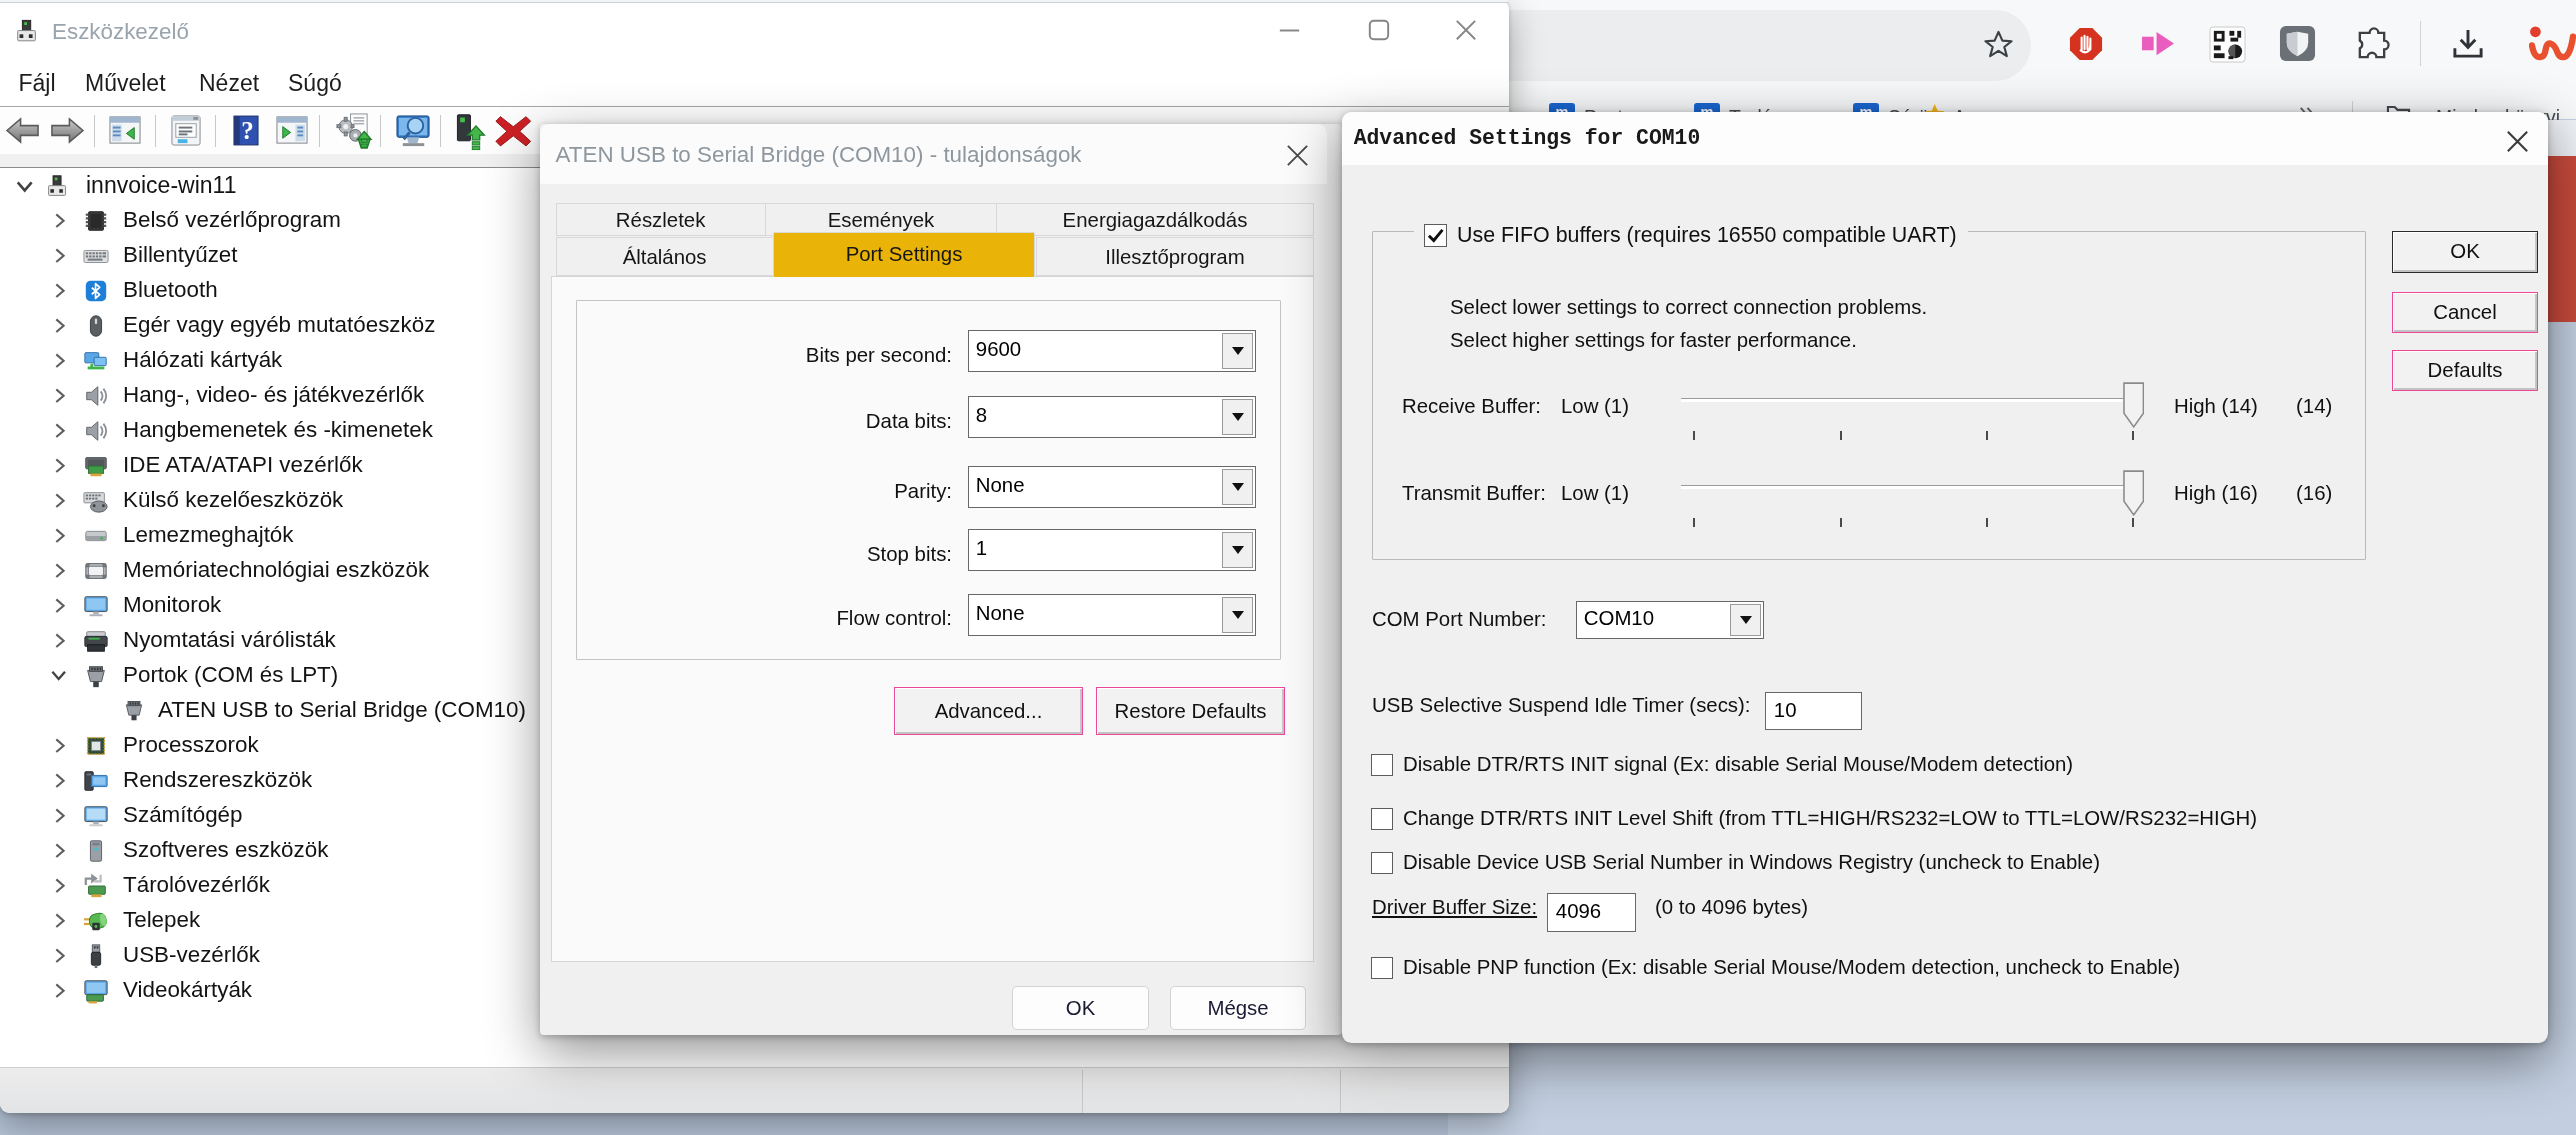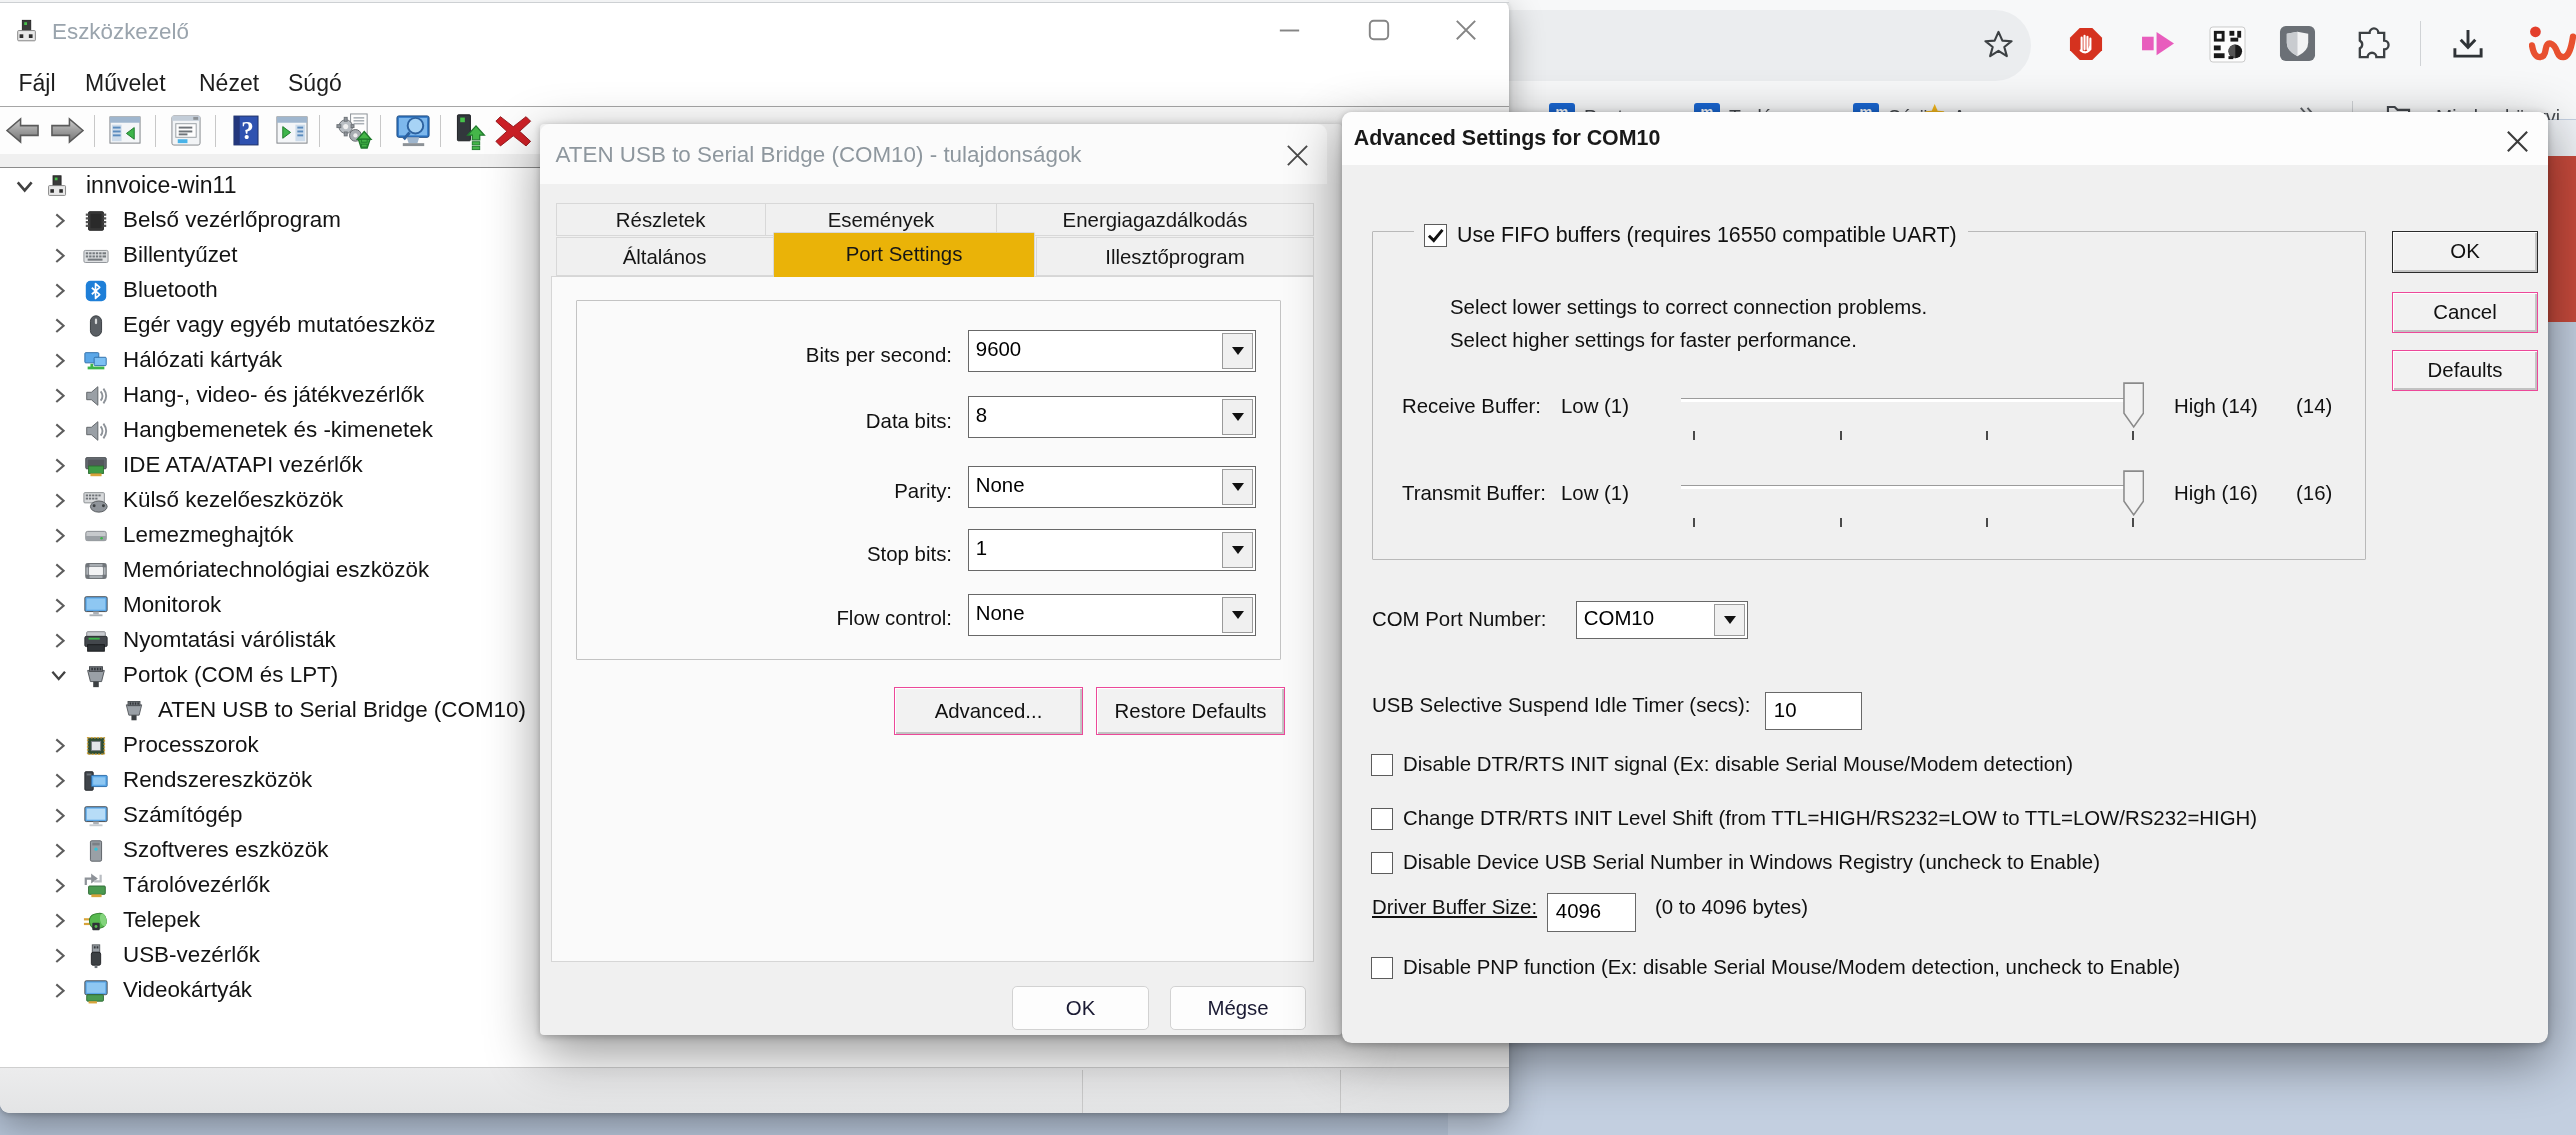--- a/index.html
+++ b/index.html
@@ -44,21 +44,21 @@
   .combo { position:absolute; width:288px; height:42px; background:#fff; border:1.9px solid #686868; font-size:20.4px; color:#000; }
   .combo .val { position:absolute; left:6.8px; top:6.8px; }
   .combo .cbtn { position:absolute; right:1.9px; top:1.9px; bottom:1.9px; width:31px; background:#f0f0f0; border:1px solid #9a9a9a; }
   .combo .arr { position:absolute; right:10.7px; top:15.6px; width:0; height:0; border-left:6.8px solid transparent; border-right:6.8px solid transparent; border-top:8.7px solid #111; }
   .btnclassic { position:absolute; background:#f2f2f2; border:1px solid #ec4899; box-shadow: inset 1px 1px 0 #ffffff, inset -1.9px -1.9px 0 #c2c2c2; font-size:20.4px; color:#111; text-align:center; }
   .btn11 { position:absolute; background:#fdfdfd; border:1px solid #d2d2d2; border-radius:4.9px; font-size:20.4px; color:#1a1a33; text-align:center; }
 
   
   #adv { position:absolute; left:1342px; top:112px; width:1206px; height:931px; background:#f0f0f0; border-radius:9.7px; box-shadow: 0 17.5px 53px rgba(0,0,0,0.45), 0 1.9px 7.8px rgba(0,0,0,0.25); }
   #adv .atitle { position:absolute; left:0; top:0; width:100%; height:53px; background:#fdfdfd; border-radius:9.7px 9.7px 0 0; }
-  #adv .atitletext { position:absolute; left:11.7px; top:13.6px; font-size:21.4px; font-weight:bold; color:#191919; }
+  #adv .atitletext { position:absolute; left:11.7px; top:13.6px; font-size:21.4px; font-weight:bold; color:#191919;font-family:Liberation Mono, monospace; }
   .checkbox { position:absolute; width:23px; height:23px; background:#fff; border:1.9px solid #5c5c5c; }
   .checkbox svg { position:absolute; left:1px; top:1px; }
   .slidertrack { position:absolute; height:3.9px; background:#fff; border-top:1.9px solid #9b9b9b; }
   .tick { position:absolute; width:1.9px; height:8.7px; background:#4a4a4a; }
   .editbox { position:absolute; background:#fff; border:1.9px solid #686868; font-size:20.4px; color:#000; }
   .editbox span { position:absolute; left:7.8px; top:5.8px; }
 </style>
 </head>
 <body>
 
@@ -748,21 +748,21 @@
       <div class="tick" style="left:644px; top:406px;"></div>
       <div class="tick" style="left:790px; top:406px;"></div>
     <div class="clabel" style="left:832px; top:370px;">High (16)</div>
     <div class="clabel" style="left:954px; top:370px;">(16)</div>
 
     <div class="btnclassic" style="left:1050px; top:119px; width:146px; height:42px; line-height:38px; border:1.9px solid #2b2b2b;">OK</div>
     <div class="btnclassic" style="left:1050px; top:180px; width:146px; height:41px; line-height:39px;">Cancel</div>
     <div class="btnclassic" style="left:1050px; top:238px; width:146px; height:41px; line-height:39px;">Defaults</div>
 
     <div class="clabel" style="left:30px; top:496px;">COM Port Number:</div>
-    <div class="combo" style="left:234px; top:489px; width:172px; height:38px;">
+    <div class="combo" style="left:234px; top:489px; width:188px; height:38px;">
         <span class="val" style="top:4.9px;">COM10</span>
         <span class="cbtn"></span>
         <span class="arr" style="top:13.6px;"></span>
       </div>
 
     <div class="clabel" style="left:30px; top:582px;">USB Selective Suspend Idle Timer (secs):</div>
     <div class="editbox" style="left:423px; top:580px; width:97px; height:38px;">
         <span>10</span>
       </div>
 

